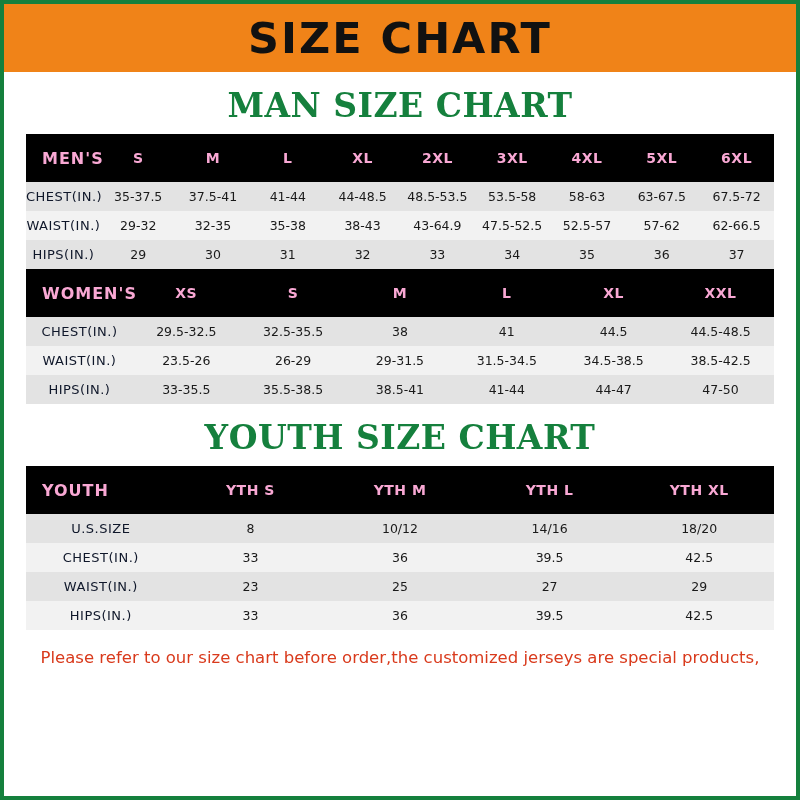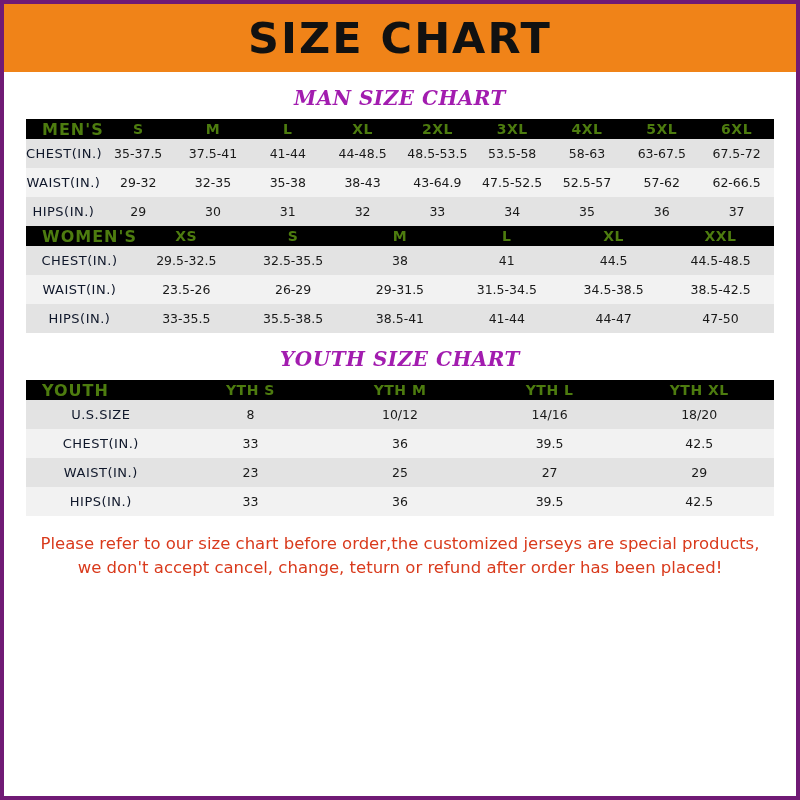--- a/index.html
+++ b/index.html
@@ -11,21 +11,21 @@
     height: 800px;
     background: #ffffff;
     font-family: "DejaVu Sans", sans-serif;
     overflow: hidden;
   }
   .page {
     position: relative;
     width: 800px;
     height: 800px;
     background: #ffffff;
-    border: 4px solid #701a75;
+    border: 4px solid #15803d;
     box-sizing: border-box;
   }
   .banner {
     background: #f08318;
     height: 68px;
     display: flex;
     align-items: center;
     justify-content: center;
   }
   .banner-title {
@@ -36,47 +36,46 @@
     color: #111111;
     line-height: 1;
   }
   .section {
     padding: 0 22px;
   }
   .section-title {
     text-align: center;
     font-family: "DejaVu Serif", serif;
     font-weight: bold;
-    font-size: 20px;
-    color: #a21caf;
+    font-size: 33px;
+    color: #15803d;
     letter-spacing: 0.5px;
     margin: 14px 0 9px 0;
-    font-style: italic;
   }
   table.chart {
     width: 100%;
     border-collapse: collapse;
     table-layout: fixed;
   }
   table.chart th,
   table.chart td {
     text-align: center;
     font-size: 12.5px;
     color: #1a1a1a;
     padding: 0;
     height: 29px;
     vertical-align: middle;
     font-family: "DejaVu Sans", sans-serif;
   }
   table.chart thead th {
     background: #000000;
-    color: #4d7c0f;
+    color: #f9a8d4;
     font-weight: bold;
     font-size: 14px;
-    height: 20px;
+    height: 48px;
     letter-spacing: 0.5px;
   }
   table.chart thead th.corner {
     text-align: left;
     padding-left: 16px;
     font-size: 16px;
     letter-spacing: 1px;
   }
   table.chart tbody tr.odd td { background: #e3e3e3; }
   table.chart tbody tr.even td { background: #f2f2f2; }
@@ -248,16 +247,15 @@
           <td>36</td>
           <td>39.5</td>
           <td>42.5</td>
         </tr>
       </tbody>
     </table>
   </div>
 
   <div class="note">
     <span>Please refer to our size chart before order,the customized jerseys are special products,</span>
-    <span>we don't accept cancel, change, teturn or refund after order has been placed!</span>
   </div>
 
 </div>
 
 </body></html>

